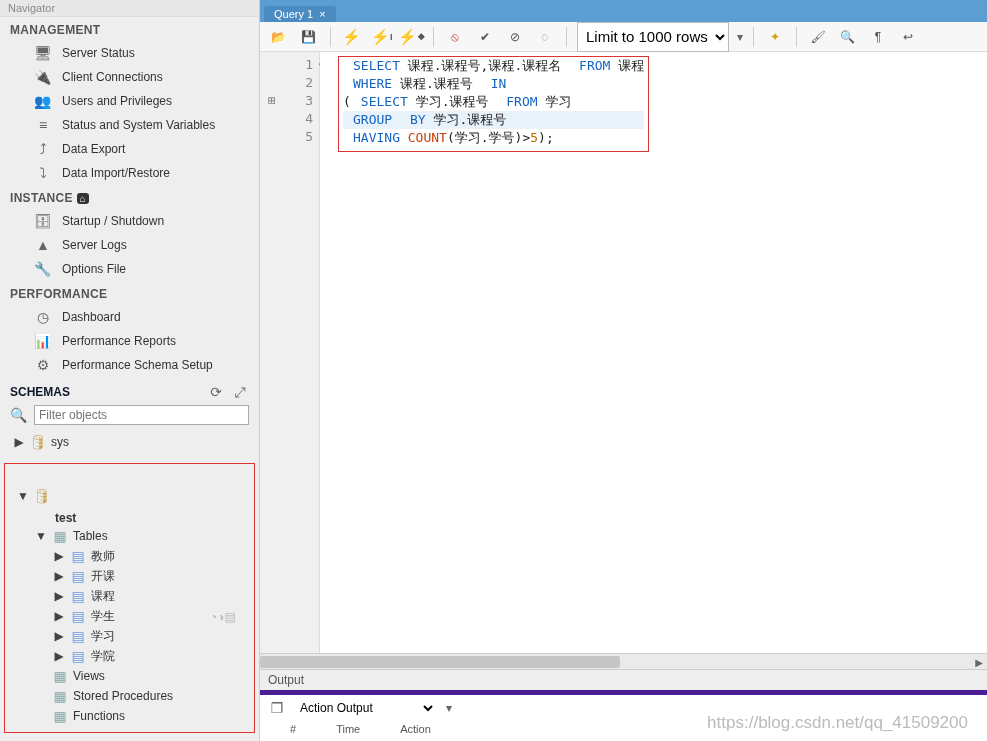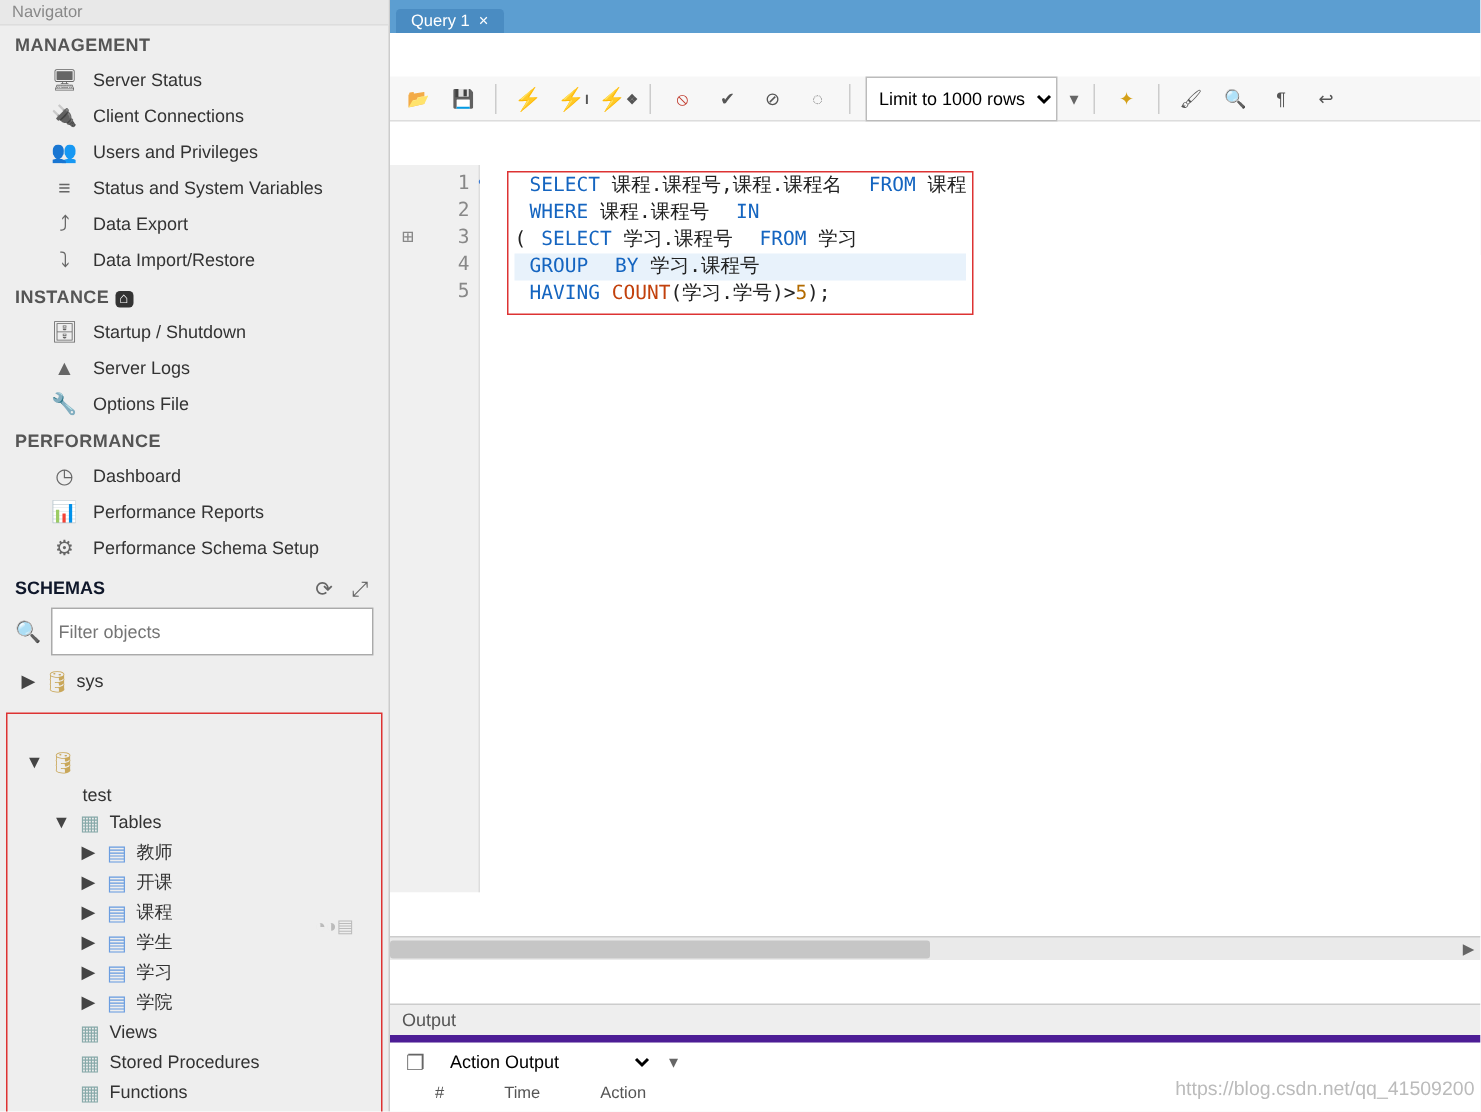--- a/index.html
+++ b/index.html
@@ -8,57 +8,57 @@
   .sidebar { width:260px; background:#eeeeee; border-right:1px solid #ccc; display:flex; flex-direction:column; }
   .sidebar-title { font-size:11px; color:#888; padding:2px 8px; background:#e8e8e8; border-bottom:1px solid #ddd;}
   .section-header { font-size:12px; font-weight:bold; color:#555; padding:6px 10px 4px 10px; letter-spacing:0.3px;}
   .nav-item { display:flex; align-items:center; gap:10px; padding:3px 10px 3px 26px; cursor:pointer; color:#333;}
   .icon { width:18px; height:18px; display:inline-flex; align-items:center; justify-content:center; font-size:14px; color:#666;}
   .sub { padding-left:8px; }
   .schemas-header { display:flex; align-items:center; justify-content:space-between; padding:6px 10px 2px 10px;}
   .schemas-header .title { font-weight:bold; color:#0f172a; font-size:12px;}
   .schemas-tools { display:flex; gap:6px; color:#888;}
   .filter-row { display:flex; align-items:center; gap:6px; padding:2px 10px 4px 10px;}
-  .filter-input { flex:1; border:1px solid #aaa; padding:2px 4px; font-size:12px; height:32px; background:#fff;}
+  .filter-input { flex:1; border:1px solid #aaa; padding:2px 4px; font-size:12px; height:20px; background:#fff;}
   .tree { padding:2px 8px 8px 8px; border:1px solid transparent;}
   .tree-red { border:1px solid #d33; margin:2px 4px; padding-bottom:6px;}
   .tree-node { display:flex; align-items:center; gap:4px; padding:1px 0 1px 4px; font-size:12px;}
   .tree-node .expander { width:12px; text-align:center; color:#444; cursor:pointer;}
   .tree-children { padding-left:18px; }
   .db-icon { color:#c9a75a; }
   .tbl-icon { color:#6a9de0; }
   .folder-icon { color:#8aa; }
-  .bold { font-weight:normal;margin-top:44px; }
-  .main { flex:1; display:flex; flex-direction:column; background:#fff;gap:29px; }
+  .bold { font-weight:bold;margin-top:44px; }
+  .main { flex:1; display:flex; flex-direction:column; background:#fff; }
   .tab-bar { height:22px; background:#5c9ed1; display:flex; align-items:flex-end; padding-left:4px;}
   .tab { background:#4a8cc2; color:#fff; font-size:11px; padding:2px 10px; border-radius:3px 3px 0 0; display:flex; align-items:center; gap:6px;}
   .tab .close { cursor:pointer;}
   .toolbar { height:30px; background:#f7f7f7; border-bottom:1px solid #ddd; display:flex; align-items:center; gap:8px; padding:0 8px;}
   .tbtn { width:22px; height:22px; display:inline-flex; align-items:center; justify-content:center; cursor:pointer; color:#555; border-radius:3px;}
   .bolt { color:#e6a817; font-weight:bold; font-size:15px;}
-  .limit-select { border:1px solid #bbb; font-size:12px; height:30px; padding:0 4px; background:#fff;}
+  .limit-select { border:1px solid #bbb; font-size:15px; height:30px; padding:0 4px; background:#fff;}
   .vsep { width:1px; height:20px; background:#ccc; margin:0 2px;}
   .editor-area { display:flex; flex:1; overflow:hidden;}
   .gutter { width:60px; background:#f0f0f0; border-right:1px solid #ddd; color:#888; font-family:Consolas, monospace; font-size:13px; text-align:right; padding:4px 6px 0 0; line-height:18px;}
   .gutter .ln { position:relative;}
   .gutter .dot::after { content:"•"; color:#3a7bd5; position:absolute; right:-12px;}
   .gutter .plus::before { content:"⊞"; color:#888; position:absolute; left:8px;}
   .code { flex:1; font-family:Consolas, monospace; font-size:13px; padding:4px 8px 0 18px; line-height:18px; position:relative; background:#fff;}
   .code-box { border:1px solid #d33; padding:0 4px 4px 4px; display:inline-block;}
   .kw { color:#1565c0;margin-left:10px; }
   .fn { color:#c2410c; }
   .num { color:#b36b00; }
   .txt { color:#222; }
   .highlight-line { background:#e8f2fb; display:inline-block; width:100%;}
   .output-panel { border-top:1px solid #ccc; }
   .output-title { background:#eee; border-bottom:5px solid #4c1d95; font-size:12px; color:#555; padding:3px 8px;}
   .output-row { display:flex; align-items:center; gap:10px; padding:4px 8px;}
   .output-select { border:none; font-size:12px; background:#fff; width:140px;}
   .output-head { display:flex; gap:40px; padding:2px 10px 6px 30px; font-size:11px; color:#555;}
-  .split-info { position:absolute; right:4px; bottom:8px; font-size:13px; color:#bbb;}
+  .split-info { position:absolute; right:19px; bottom:8px; font-size:17px; color:#bbb;}
   .mini-icons { position:absolute; left:210px; top:610px; display:flex; gap:2px; color:#bbb;}
   .hscroll { height:16px; background:#eaeaea; border-top:1px solid #ccc; position:relative;}
   .hscroll .thumb { position:absolute; left:0; top:2px; height:12px; width:360px; background:#c6c6c6; border-radius:2px;}
   .hscroll .arrow { position:absolute; top:0; width:16px; height:16px; display:flex; align-items:center; justify-content:center; color:#666; font-size:10px;}
   .hscroll .arrow.l { left:0;} .hscroll .arrow.r { right:0;}
 </style>
 </head>
 <body>
 
 <div class="app">

